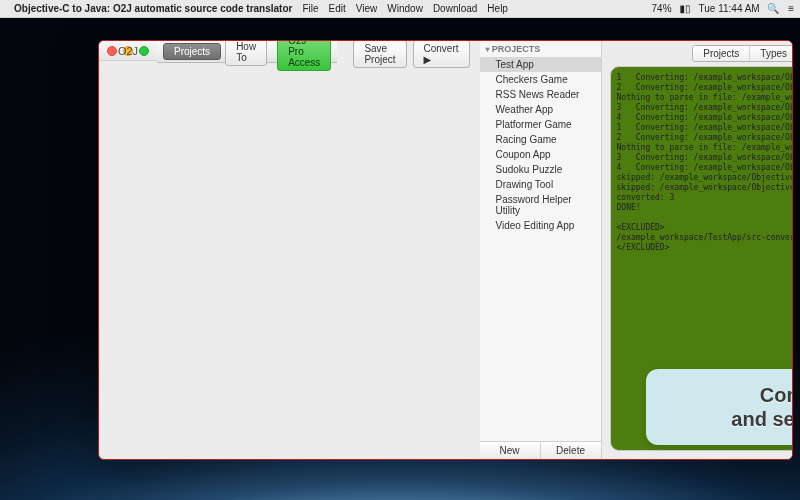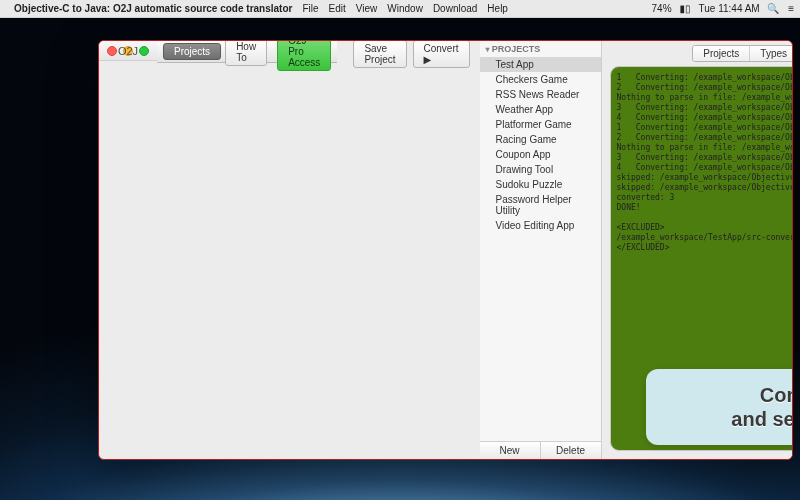--- a/index.html
+++ b/index.html
@@ -96,22 +96,22 @@
   <div class="body">
     <div class="sidebar">
       <div class="sidehdr">PROJECTS</div>
       <div class="sideitem sel">Test App</div>
       <div class="sideitem">Checkers Game</div>
       <div class="sideitem">RSS News Reader</div>
       <div class="sideitem">Weather App</div>
       <div class="sideitem">Platformer Game</div>
       <div class="sideitem">Racing Game</div>
       <div class="sideitem">Coupon App</div>
+      <div class="sideitem">Sudoku Puzzle</div>
       <div class="sideitem">Drawing Tool</div>
-      <div class="sideitem">Sudoku Puzzle</div>
       <div class="sideitem">Password Helper Utility</div>
       <div class="sideitem">Video Editing App</div>
       <div class="sidefoot">
         <div class="btn2">New</div>
         <div class="btn2">Delete</div>
       </div>
     </div>
 
     <div class="main">
       <div class="segrow">

